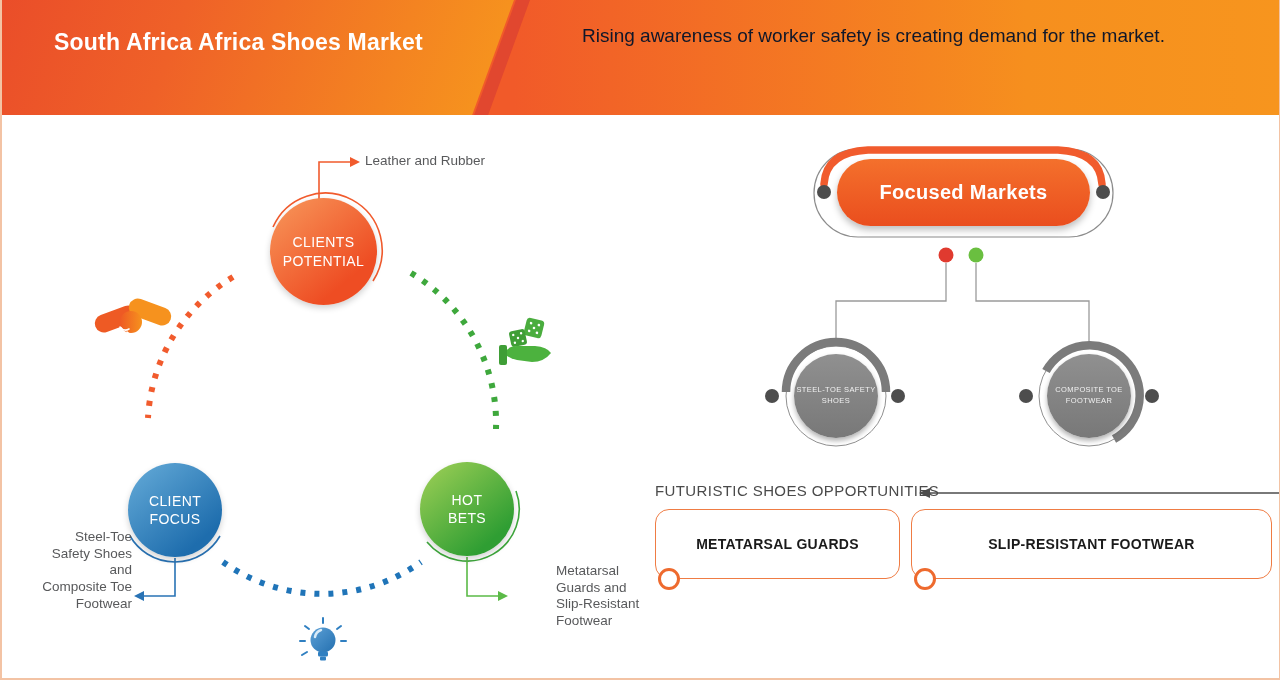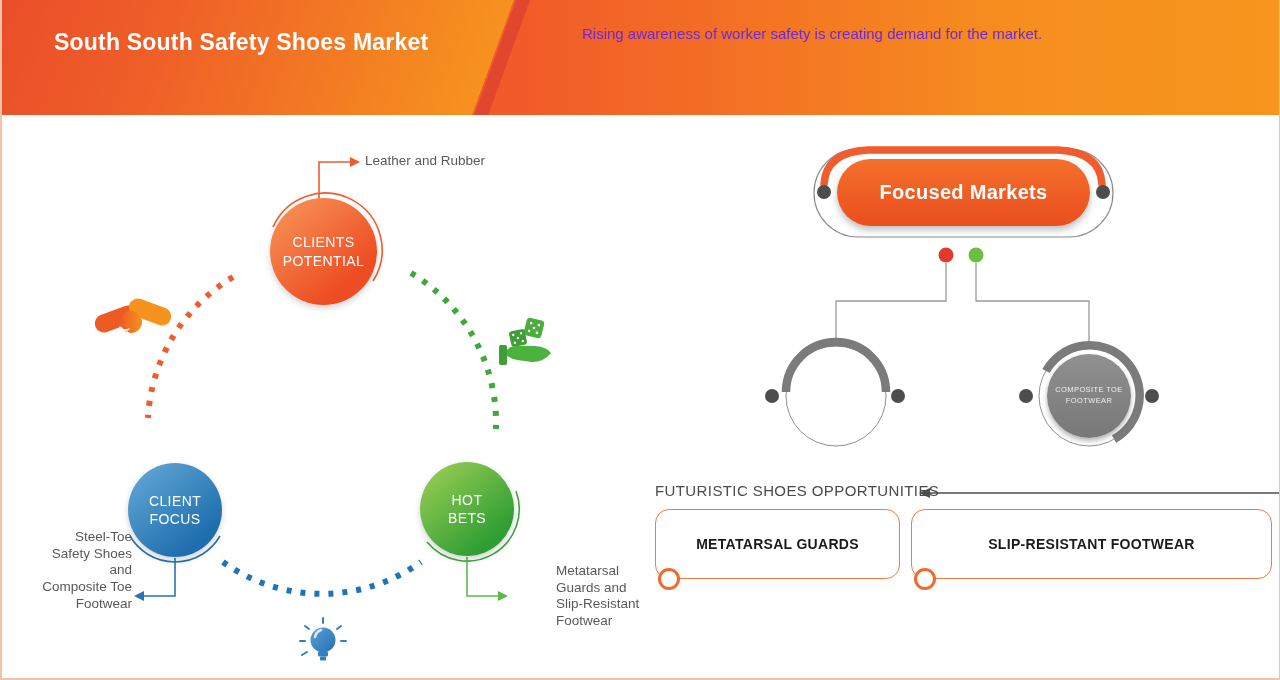--- a/index.html
+++ b/index.html
@@ -24,22 +24,22 @@
   .header-stripe{
     position:absolute;left:514px;top:0;width:14px;height:115px;
     transform:skewX(-20deg);transform-origin:0 0;
     background:var(--header-stripe,#e1472f);
   }
   .page-title{
     position:absolute;left:52px;top:29px;margin:0;color:#fff;
     font-size:23px;font-weight:bold;letter-spacing:.2px;z-index:3;
   }
   .header-subtitle{
-    position:absolute;left:580px;top:24px;width:615px;margin:0;color:#6d28d9;
-    font-size:15px;line-height:1.3;z-index:3;font-weight:normal;
+    position:absolute;left:580px;top:24px;width:615px;margin:0;color:#0f172a;
+    font-size:19px;line-height:1.3;z-index:3;font-weight:normal;
   }
   
   .deco{position:absolute;left:0;top:0;width:1280px;height:680px;pointer-events:none;}
   
   .cycle-circle{
     position:absolute;border-radius:50%;display:flex;align-items:center;justify-content:center;
     color:#fff;text-align:center;white-space:pre-line;letter-spacing:.4px;
     font-size:14px;line-height:1.3;box-shadow:0 3px 6px rgba(0,0,0,.18);
   }
   .circle-orange{left:268px;top:198px;width:107px;height:107px;
@@ -90,21 +90,21 @@
 </style>
 </head>
 <body>
 
 <div class="page">
 
   <div class="header">
     <div class="header-left-band"></div>
     <div class="header-stripe"></div>
   </div>
-  <h1 class="page-title">South South Safety Shoes Market</h1>
+  <h1 class="page-title">South Africa Africa Shoes Market</h1>
   <p class="header-subtitle">Rising awareness of worker safety is creating demand for the market.</p>
 
   <svg class="deco" viewBox="0 0 1280 680">
     <defs>
       <linearGradient id="bulbGrad" x1="0" y1="0" x2="1" y2="1">
         <stop offset="0" stop-color="#5ca0d6"></stop>
           <stop offset="1" stop-color="#2470b0"></stop>
       </linearGradient>
       <linearGradient id="handGrad" x1="0" y1="0" x2="1" y2="0">
         <stop offset="0" stop-color="#ee5a24"></stop>
@@ -235,20 +235,24 @@
 Composite Toe
 Footwear</div>
   <div class="annot annot-metatarsal">Metatarsal
 Guards and
 Slip-Resistant
 Footwear</div>
 
   <div class="pill">
     <span>Focused Markets</span>
   </div>
+  <div class="market-circle market-left">
+    <span>STEEL-TOE SAFETY
+SHOES</span>
+  </div>
   <div class="market-circle market-right">
     <span>COMPOSITE TOE
 FOOTWEAR</span>
   </div>
 
   <h2 class="opps-heading">FUTURISTIC SHOES OPPORTUNITIES</h2>
   <div class="opp-box opp-box-1">
     <span>METATARSAL GUARDS</span>
     <div class="opp-ring"></div>
   </div>

